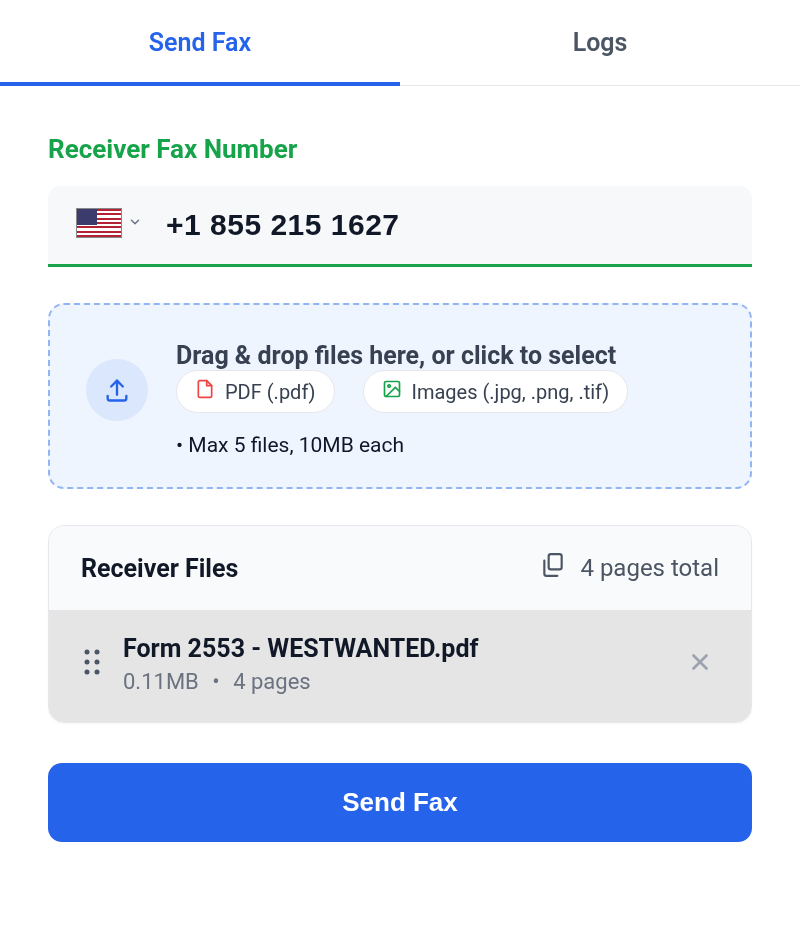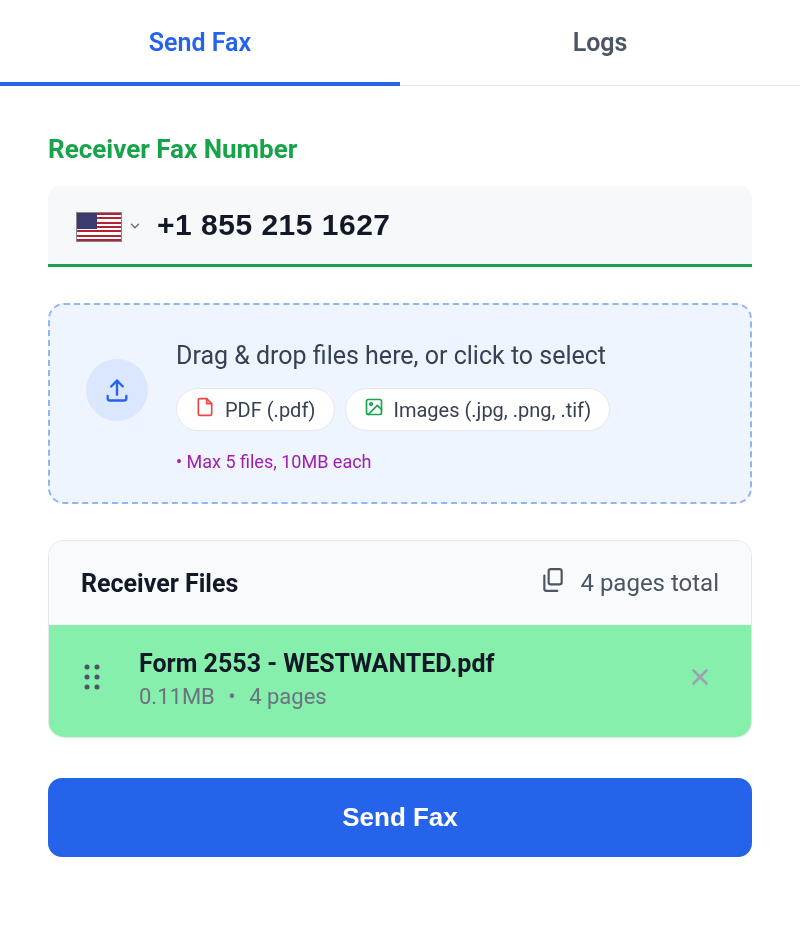--- a/index.html
+++ b/index.html
@@ -53,23 +53,23 @@
     color: #16a34a;
     font-size: 26px;
     font-weight: 700;
     margin-bottom: 22px;
   }
   .fax-input {
     background: #f7f8fa;
     border-radius: 12px 12px 0 0;
     border-bottom: 3px solid #16a34a;
     display: flex;
-    align-items: flex-end;
+    align-items: flex-start;
     padding: 22px 28px;
-    gap: 15px;
+    gap: 24px;
   }
   .flag-picker {
     display: flex;
     align-items: center;
     gap: 6px;
     cursor: pointer;
   }
   .flag {
     width: 46px;
     height: 30px;
@@ -137,43 +137,42 @@
     align-items: center;
     justify-content: center;
     flex-shrink: 0;
     margin-top: 18px;
   }
   .dz-text {
     flex: 1;
   }
   .dz-title {
     font-size: 25px;
-    font-weight: 400;
+    font-weight: 700;
     color: #374151;
-    margin-bottom: 18px;
   }
   .filetype-chips {
     display: flex;
-    gap: 10px;
+    gap: 28px;
     margin-bottom: 20px;
   }
   .chip {
     background: #fff;
     border: 1px solid #e5e7eb;
     border-radius: 999px;
     padding: 8px 18px;
     display: flex;
     align-items: center;
     gap: 10px;
     font-size: 20px;
     color: #374151;
   }
   .dz-hint {
-    color: #a21caf;
-    font-size: 18px;
+    color: #0f172a;
+    font-size: 21px;
   }
   .selected-card {
     margin-top: 36px;
     border: 1px solid #e5e7eb;
     border-radius: 16px;
     overflow: hidden;
     box-shadow: 0 1px 2px rgba(0,0,0,0.03);
   }
   .selected-header {
     display: flex;
@@ -191,22 +190,22 @@
     display: flex;
     align-items: center;
     gap: 14px;
     color: #4b5563;
     font-size: 24px;
   }
   .file-row {
     display: flex;
     align-items: center;
     padding: 24px 32px 28px 32px;
-    gap: 36px;
-    background: #86efac;
+    gap: 20px;
+    background: #e5e5e5;
   }
   .drag-handle {
     color: #4b5563;
     cursor: grab;
     flex-shrink: 0;
   }
   .file-info { flex: 1; }
   .file-name {
     font-size: 25px;
     font-weight: 700;

